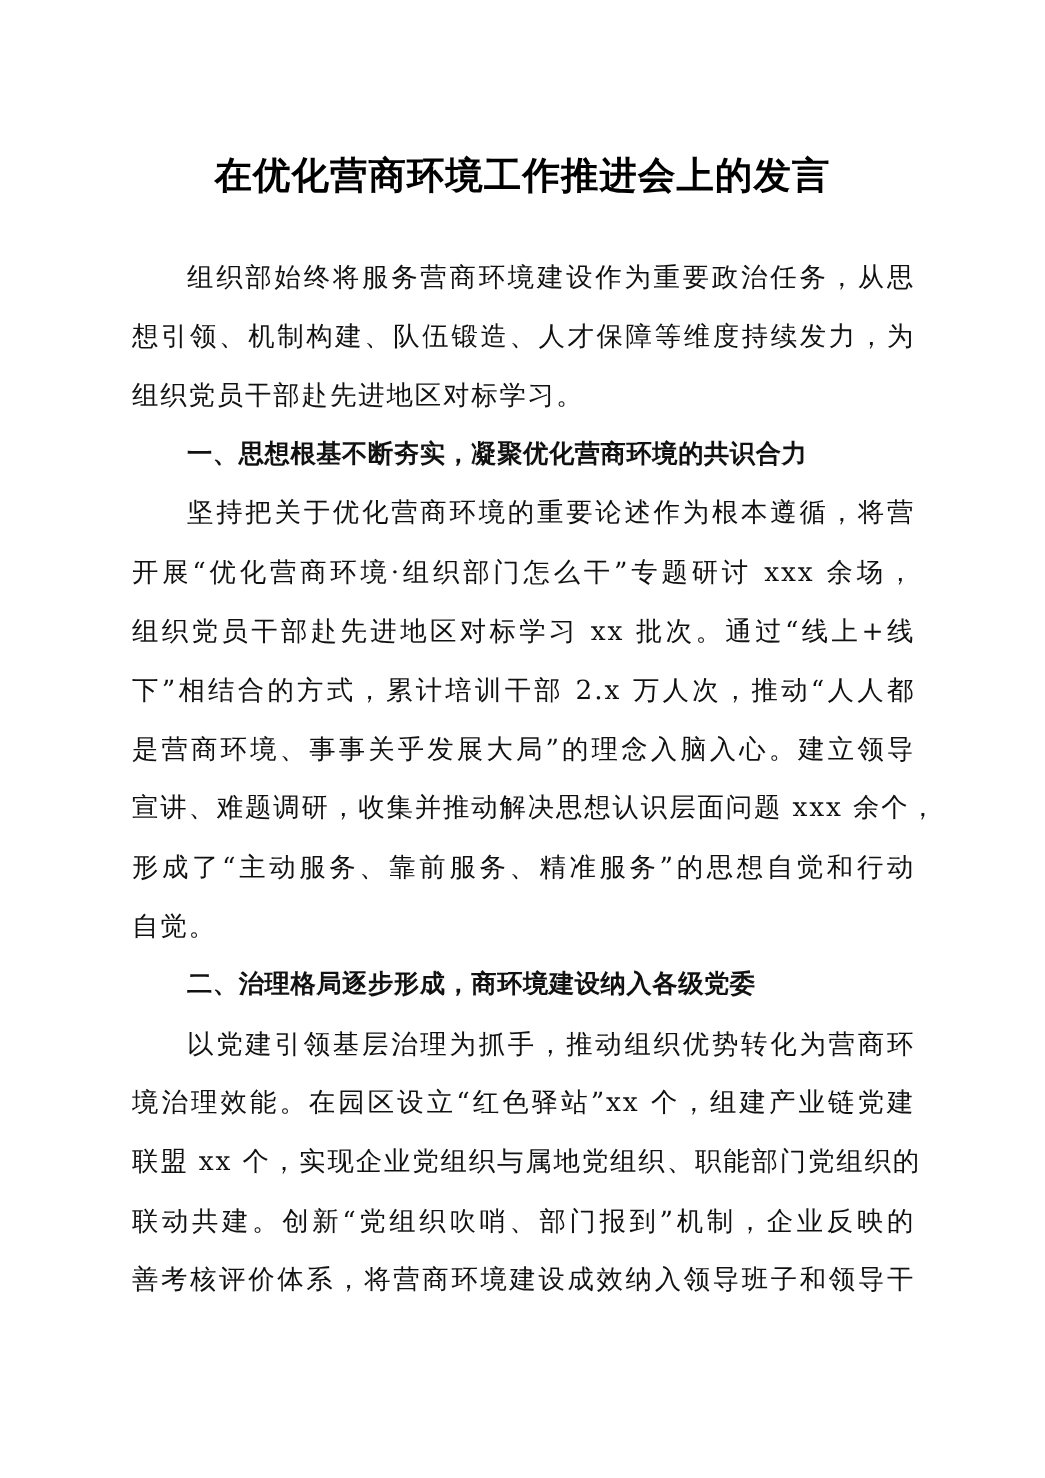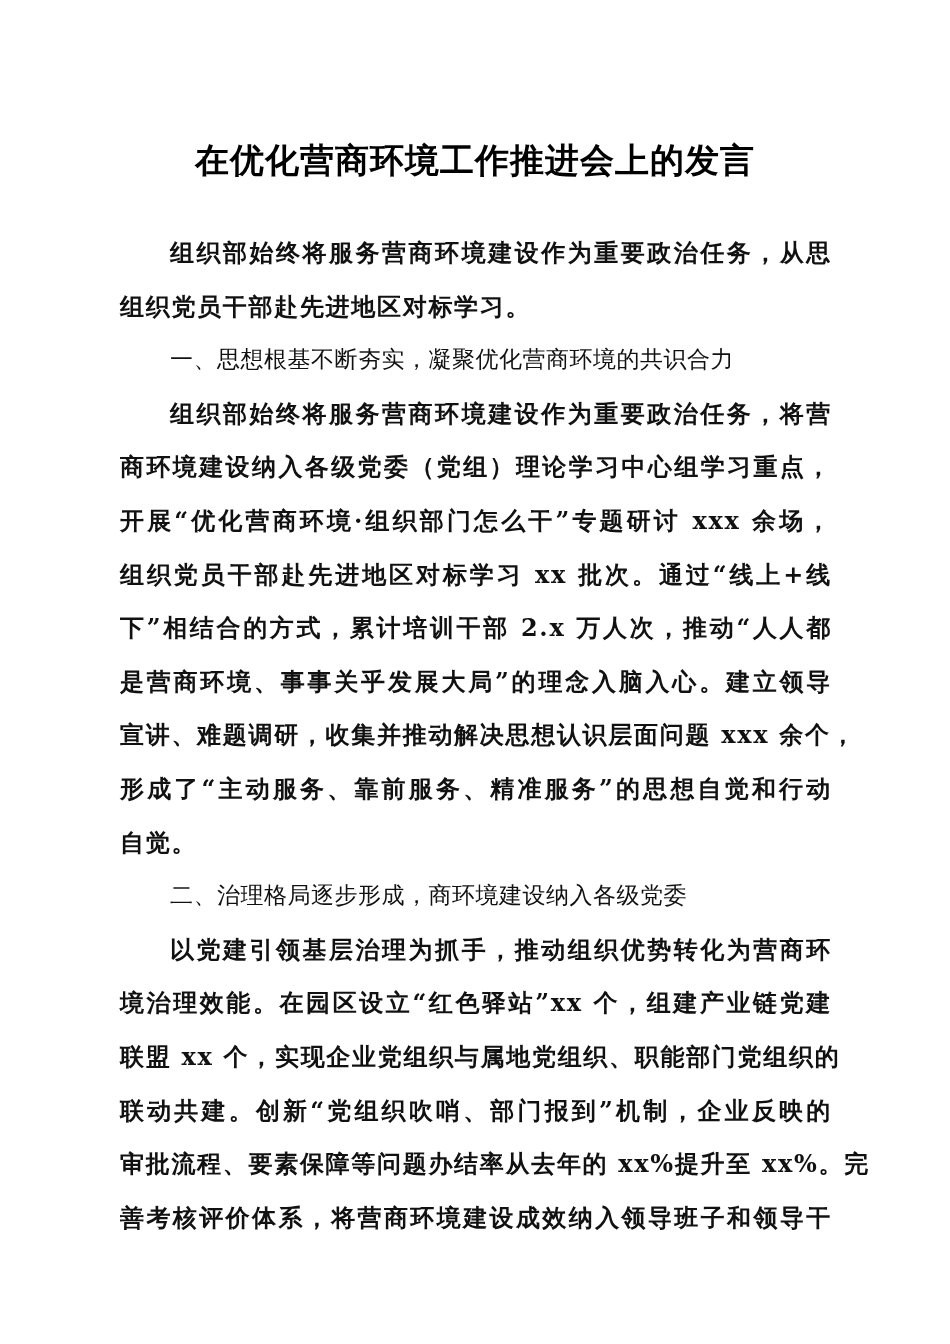--- a/index.html
+++ b/index.html
@@ -10,57 +10,56 @@
     font-family: "DejaVu Serif", "Liberation Serif", serif;
     font-weight: bold; font-size: 34px; color: #000; letter-spacing: 1px;
     line-height: 52px;
   }
   .body {
     position: absolute; left: 120px; top: 226px; width: 712px;
     font-family: "DejaVu Serif", "Liberation Serif", serif;
     font-size: 24px; color: #111; line-height: 53.6px;
     letter-spacing: 1.7px;
   }
-  .line { display: block; height: 53.6px; white-space: nowrap; overflow: visible; text-align: justify; text-align-last: justify; font-weight: bold; }
+  .line { display: block; height: 53.6px; white-space: nowrap; overflow: visible; text-align: justify; text-align-last: justify; }
   .line.last { text-align-last: left; }
   .indent { padding-left: 50px; }
   .heading {
     font-family: "DejaVu Sans", "Liberation Sans", sans-serif;
-    font-weight: normal; font-size: 23px; letter-spacing: 0.5px;
+    font-weight: bold; font-size: 23px; letter-spacing: 0.5px;
     text-align-last: left; padding-left: 50px;
   }
 </style>
 </head>
 <body>
 
 <div class="page">
   <div class="title">在优化营商环境工作推进会上的发言</div>
 
   <div class="body">
     <div>
       <span class="line indent">组织部始终将服务营商环境建设作为重要政治任务，从思</span>
+      <span class="line">想引领、机制构建、队伍锻造、人才保障等维度持续发力，为</span>
       <span class="line last">组织党员干部赴先进地区对标学习。</span>
     </div>
 
     <span class="line heading">一、思想根基不断夯实，凝聚优化营商环境的共识合力</span>
     <div>
-      <span class="line indent">组织部始终将服务营商环境建设作为重要政治任务，将营</span>
-      <span class="line">商环境建设纳入各级党委（党组）理论学习中心组学习重点，</span>
+      <span class="line indent">坚持把关于优化营商环境的重要论述作为根本遵循，将营</span>
       <span class="line">开展“优化营商环境·组织部门怎么干”专题研讨 xxx 余场，</span>
       <span class="line">组织党员干部赴先进地区对标学习 xx 批次。通过“线上+线</span>
       <span class="line">下”相结合的方式，累计培训干部 2.x 万人次，推动“人人都</span>
       <span class="line">是营商环境、事事关乎发展大局”的理念入脑入心。建立领导</span>
       <span class="line">宣讲、难题调研，收集并推动解决思想认识层面问题 xxx 余个，</span>
       <span class="line">形成了“主动服务、靠前服务、精准服务”的思想自觉和行动</span>
       <span class="line last">自觉。</span>
     </div>
 
     <span class="line heading">二、治理格局逐步形成，商环境建设纳入各级党委</span>
     <div>
       <span class="line indent">以党建引领基层治理为抓手，推动组织优势转化为营商环</span>
       <span class="line">境治理效能。在园区设立“红色驿站”xx 个，组建产业链党建</span>
       <span class="line">联盟 xx 个，实现企业党组织与属地党组织、职能部门党组织的</span>
       <span class="line">联动共建。创新“党组织吹哨、部门报到”机制，企业反映的</span>
-      <span class="line">审批流程、要素保障等问题办结率从去年的 xx%提升至 xx%。完</span>
       <span class="line">善考核评价体系，将营商环境建设成效纳入领导班子和领导干</span>
     </div>
   </div>
 </div>
 
 </body></html>

